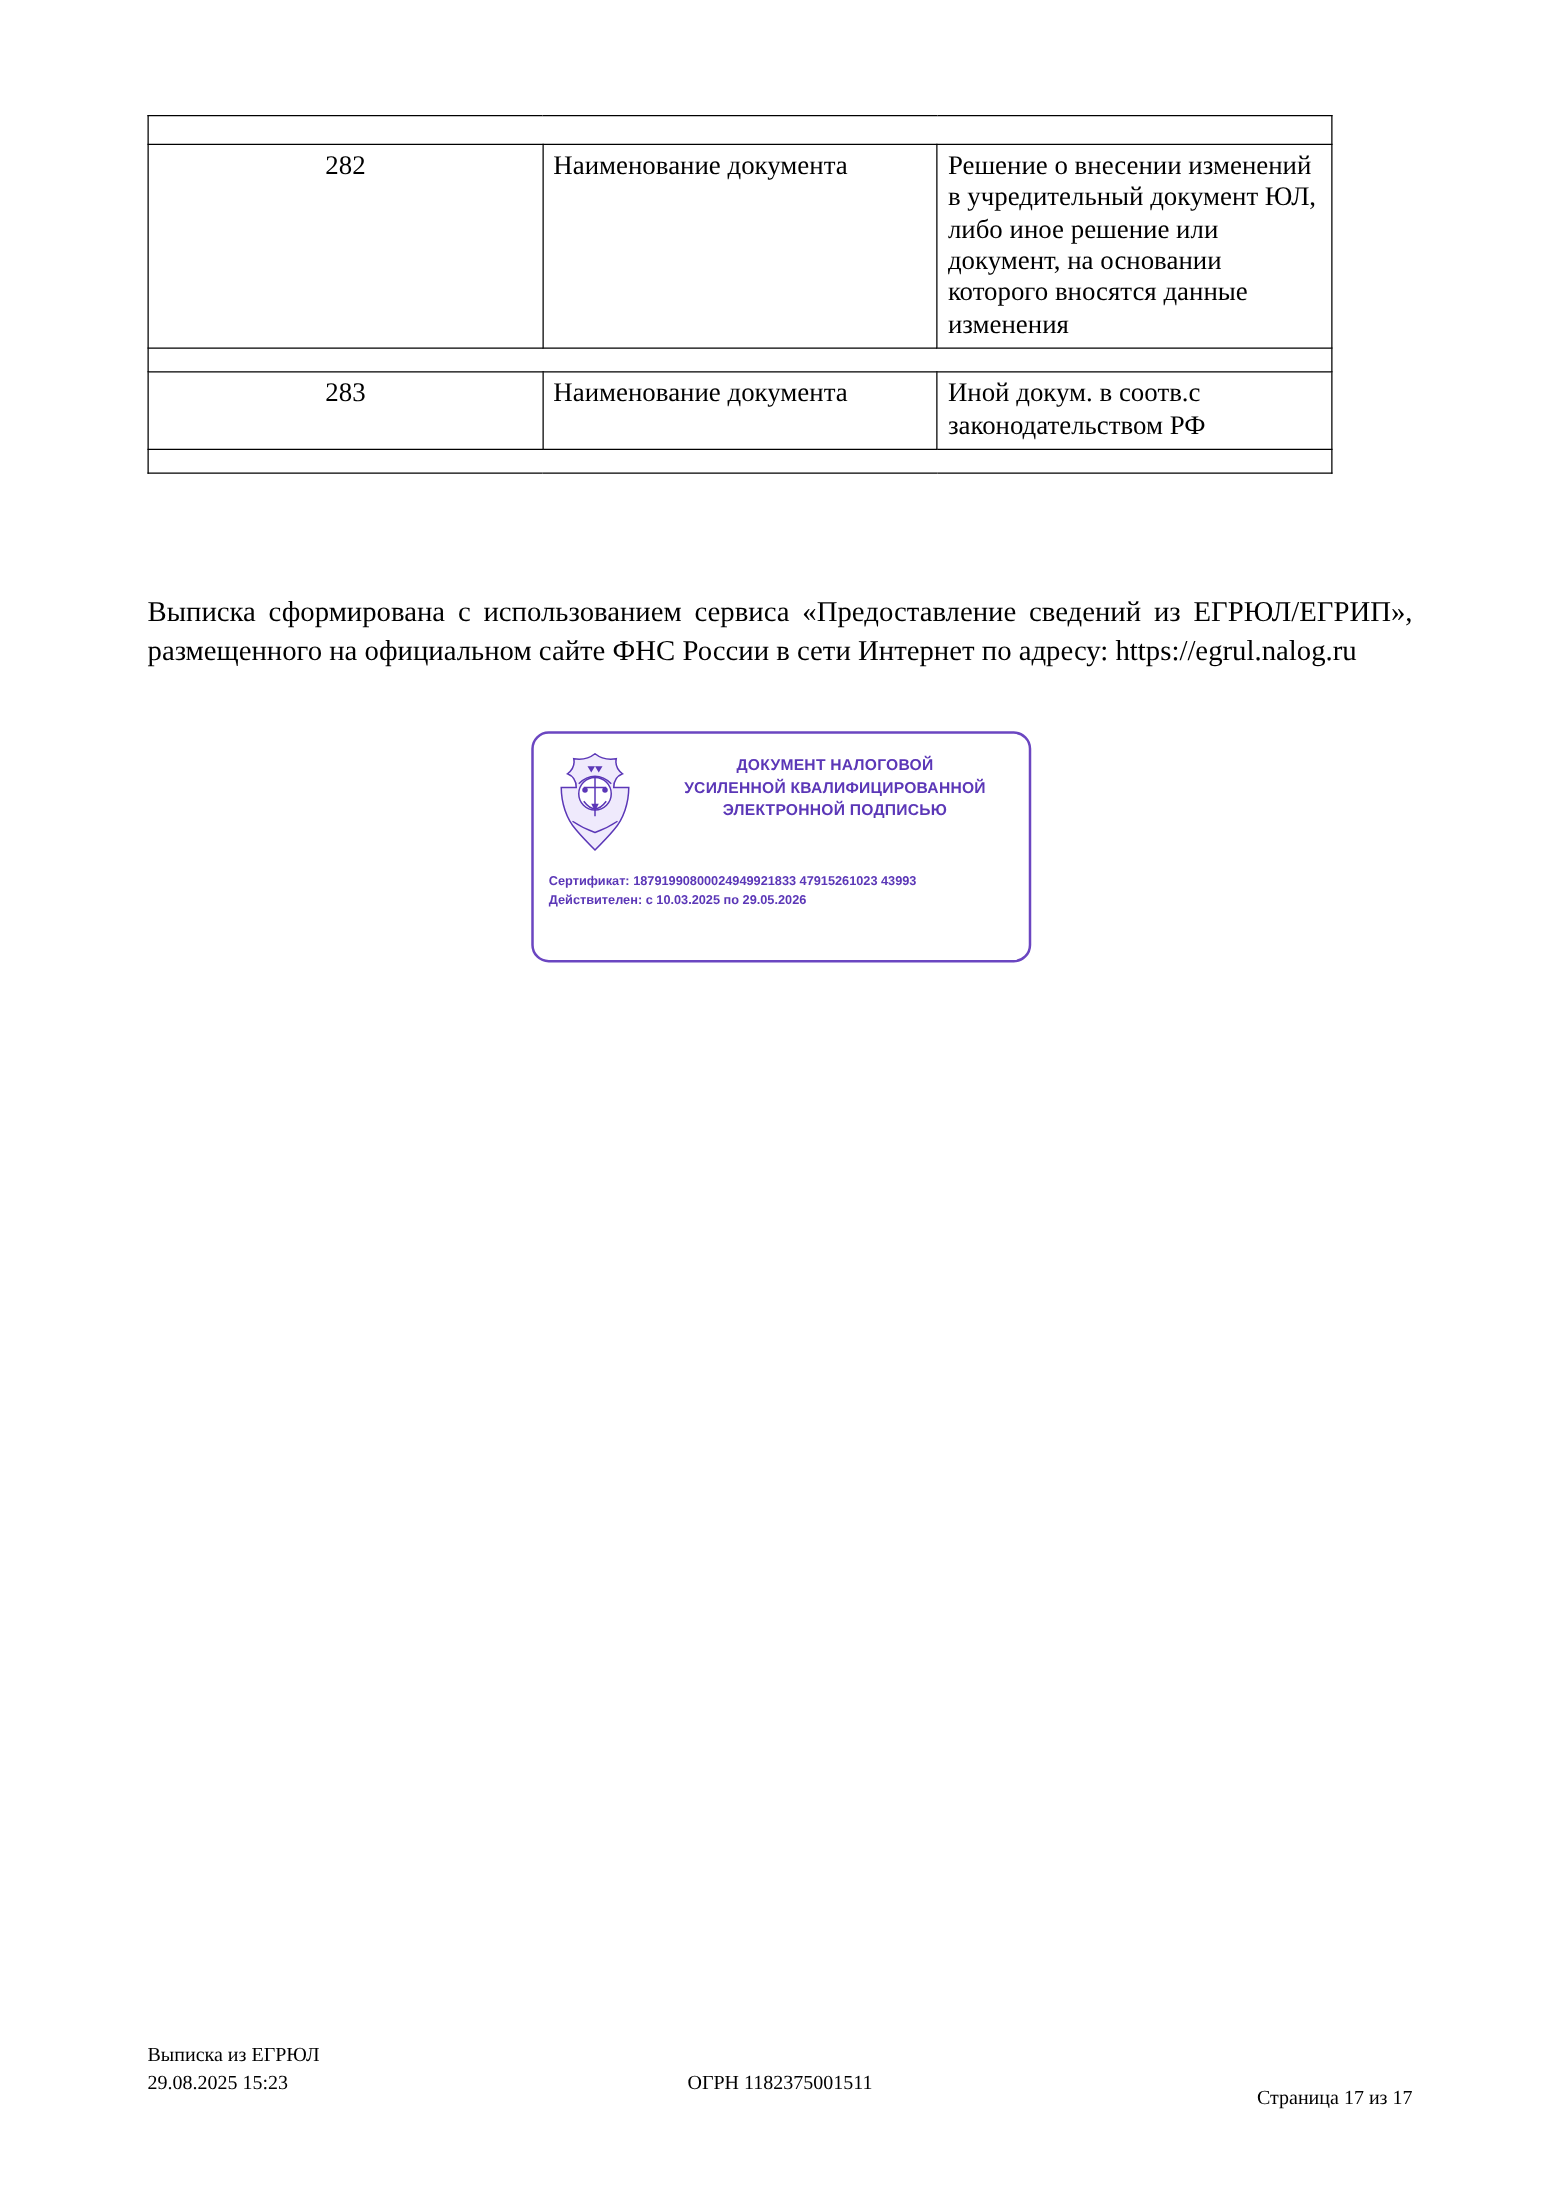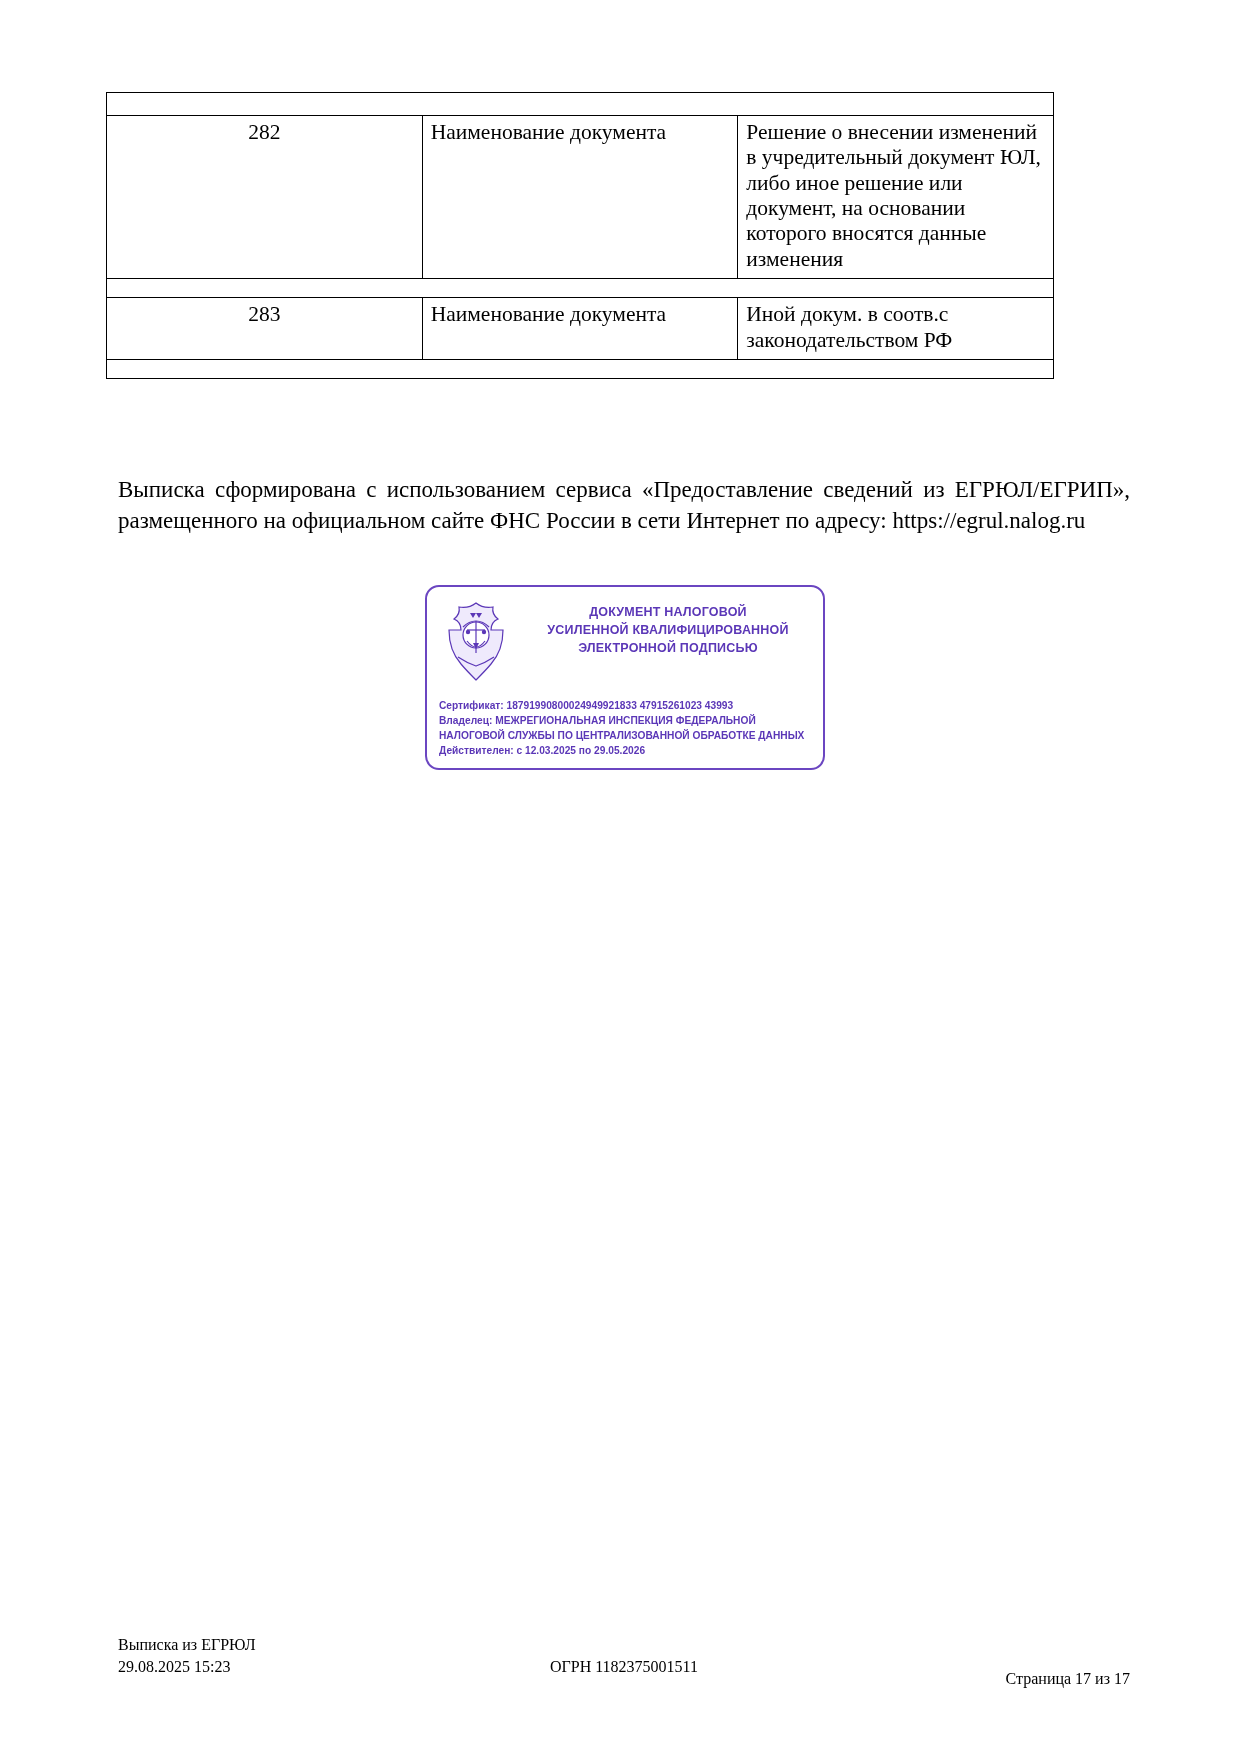--- a/index.html
+++ b/index.html
@@ -19,21 +19,21 @@
     left: 0; top: 0;
     width: 1240px;
     height: 1755px;
     box-sizing: border-box;
     padding: 0;
   }
 
   
   .doc-table {
     position: absolute;
-    left: 106px;
+    left: 118px;
     top: 92px;
     width: 948px;
     border-collapse: collapse;
     table-layout: fixed;
   }
   .doc-table td {
     border: 1px solid #000000;
     vertical-align: top;
     padding: 4px 8px 6px 8px;
     font-size: 21.5px;
@@ -194,26 +194,22 @@
       <div>УСИЛЕННОЙ КВАЛИФИЦИРОВАННОЙ</div>
       <div>ЭЛЕКТРОННОЙ ПОДПИСЬЮ</div>
     </div>
 
     <div class="stamp-body">
       <div class="row">
         <span class="lbl">Сертификат:</span>
         <span>18791990800024949921833 47915261023 43993</span>
       </div>
       <div class="row">
-        <span class="lbl">Владелец:</span>
-        <span>МЕЖРЕГИОНАЛЬНАЯ ИНСПЕКЦИЯ ФЕДЕРАЛЬНОЙ НАЛОГОВОЙ СЛУЖБЫ ПО ЦЕНТРАЛИЗОВАННОЙ ОБРАБОТКЕ ДАННЫХ</span>
-      </div>
-      <div class="row">
         <span class="lbl">Действителен:</span>
-        <span>с 12.03.2025 по 29.05.2026</span>
+        <span>с 10.03.2025 по 29.05.2026</span>
       </div>
     </div>
   </div>
 
   <div class="footer">
     <div class="footer-title">Выписка из ЕГРЮЛ</div>
     <div class="footer-line">
       <span class="footer-left">29.08.2025 15:23</span>
       <span class="footer-center">ОГРН 1182375001511</span>
       <span class="footer-right">Страница 17 из 17</span>

